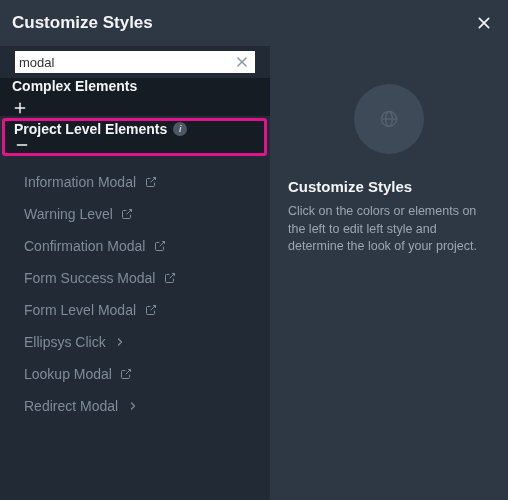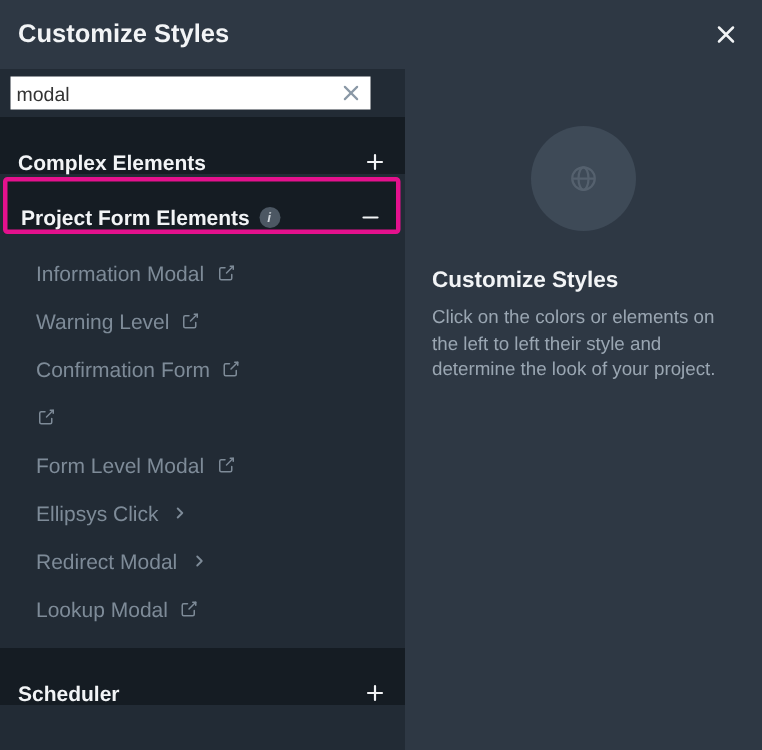--- a/index.html
+++ b/index.html
@@ -47,20 +47,21 @@
     width: 270px;
     background: #222b35;
     display: flex;
     flex-direction: column;
   }
   .search-row {
     padding: 5px 7px;
     background: #222b35;
     display: flex;
     align-items: center;
+    justify-content: center;
   }
   .search-wrap {
     position: relative;
     width: 240px;
     height: 22px;
     display: flex;
     align-items: center;
     background: #fff;
   }
   .search-input {
@@ -80,24 +81,25 @@
     width: 20px; height: 20px;
     display: flex; align-items: center; justify-content: center;
     color: #8a98a6;
     cursor: pointer;
   }
   .search-clear svg { width: 14px; height: 14px; }
   .section-header {
     height: 38px;
     padding: 0 12px;
     display: flex;
-    align-items: flex-end;
+    align-items: flex-start;
     justify-content: space-between;
     background: #151c23;
     cursor: pointer;
+    flex-direction: column;
   }
   .section-title {
     font-size: 14px;
     font-weight: 700;
     color: #f2f4f6;
     display: flex;
     align-items: center;
     gap: 6px;
   }
   .info-badge {
@@ -214,21 +216,21 @@
           <svg viewBox="0 0 24 24" fill="none" stroke="currentColor" stroke-width="2.5" stroke-linecap="round">
               <line x1="12" y1="4" x2="12" y2="20"></line>
               <line x1="4" y1="12" x2="20" y2="12"></line>
             </svg>
         </div>
       </div>
 
       <div class="highlighted">
         <div class="section-header">
           <div class="section-title">
-            <span>Project Form Elements</span>
+            <span>Project Level Elements</span>
             <span class="info-badge">i</span>
           </div>
           <div class="toggle-icon">
             <svg viewBox="0 0 24 24" fill="none" stroke="currentColor" stroke-width="2.5" stroke-linecap="round">
                 <line x1="4" y1="12" x2="20" y2="12"></line>
               </svg>
           </div>
         </div>
       </div>
 
@@ -247,30 +249,31 @@
             <span>Warning Level</span>
             <span class="item-icon">
               <svg viewBox="0 0 24 24" fill="none" stroke="currentColor" stroke-width="2" stroke-linecap="round" stroke-linejoin="round">
                 <path d="M17 3h4v4"></path>
                 <path d="M21 3l-9 9"></path>
                 <path d="M19 14v5a2 2 0 0 1-2 2H5a2 2 0 0 1-2-2V7a2 2 0 0 1 2-2h5"></path>
               </svg>
             </span>
           </div>
           <div class="item">
-            <span>Confirmation Form</span>
-            <span class="item-icon">
-              <svg viewBox="0 0 24 24" fill="none" stroke="currentColor" stroke-width="2" stroke-linecap="round" stroke-linejoin="round">
-                <path d="M17 3h4v4"></path>
-                <path d="M21 3l-9 9"></path>
-                <path d="M19 14v5a2 2 0 0 1-2 2H5a2 2 0 0 1-2-2V7a2 2 0 0 1 2-2h5"></path>
-              </svg>
-            </span>
-          </div>
-          <div class="item">
+            <span>Confirmation Modal</span>
+            <span class="item-icon">
+              <svg viewBox="0 0 24 24" fill="none" stroke="currentColor" stroke-width="2" stroke-linecap="round" stroke-linejoin="round">
+                <path d="M17 3h4v4"></path>
+                <path d="M21 3l-9 9"></path>
+                <path d="M19 14v5a2 2 0 0 1-2 2H5a2 2 0 0 1-2-2V7a2 2 0 0 1 2-2h5"></path>
+              </svg>
+            </span>
+          </div>
+          <div class="item">
+            <span>Form Success Modal</span>
             <span class="item-icon">
               <svg viewBox="0 0 24 24" fill="none" stroke="currentColor" stroke-width="2" stroke-linecap="round" stroke-linejoin="round">
                 <path d="M17 3h4v4"></path>
                 <path d="M21 3l-9 9"></path>
                 <path d="M19 14v5a2 2 0 0 1-2 2H5a2 2 0 0 1-2-2V7a2 2 0 0 1 2-2h5"></path>
               </svg>
             </span>
           </div>
           <div class="item">
             <span>Form Level Modal</span>
@@ -284,58 +287,47 @@
           </div>
           <div class="item">
             <span>Ellipsys Click</span>
             <span class="item-icon">
               <svg viewBox="0 0 24 24" fill="none" stroke="currentColor" stroke-width="2.5" stroke-linecap="round" stroke-linejoin="round">
                 <polyline points="9 6 15 12 9 18"></polyline>
               </svg>
             </span>
           </div>
           <div class="item">
+            <span>Lookup Modal</span>
+            <span class="item-icon">
+              <svg viewBox="0 0 24 24" fill="none" stroke="currentColor" stroke-width="2" stroke-linecap="round" stroke-linejoin="round">
+                <path d="M17 3h4v4"></path>
+                <path d="M21 3l-9 9"></path>
+                <path d="M19 14v5a2 2 0 0 1-2 2H5a2 2 0 0 1-2-2V7a2 2 0 0 1 2-2h5"></path>
+              </svg>
+            </span>
+          </div>
+          <div class="item">
             <span>Redirect Modal</span>
             <span class="item-icon">
               <svg viewBox="0 0 24 24" fill="none" stroke="currentColor" stroke-width="2.5" stroke-linecap="round" stroke-linejoin="round">
                 <polyline points="9 6 15 12 9 18"></polyline>
               </svg>
             </span>
           </div>
-          <div class="item">
-            <span>Lookup Modal</span>
-            <span class="item-icon">
-              <svg viewBox="0 0 24 24" fill="none" stroke="currentColor" stroke-width="2" stroke-linecap="round" stroke-linejoin="round">
-                <path d="M17 3h4v4"></path>
-                <path d="M21 3l-9 9"></path>
-                <path d="M19 14v5a2 2 0 0 1-2 2H5a2 2 0 0 1-2-2V7a2 2 0 0 1 2-2h5"></path>
-              </svg>
-            </span>
-          </div>
-        </div>
-
-      <div class="section-header">
-        <div class="section-title">
-          <span>Scheduler</span>
-        </div>
-        <div class="toggle-icon">
-          <svg viewBox="0 0 24 24" fill="none" stroke="currentColor" stroke-width="2.5" stroke-linecap="round">
-              <line x1="12" y1="4" x2="12" y2="20"></line>
-              <line x1="4" y1="12" x2="20" y2="12"></line>
-            </svg>
-        </div>
-      </div>
+        </div>
+
 
     </div>
 
     <div class="right">
       <div class="preview-circle">
         <svg viewBox="0 0 24 24" fill="none" stroke="currentColor" stroke-width="1.8">
             <circle cx="12" cy="12" r="9"></circle>
             <ellipse cx="12" cy="12" rx="4" ry="9"></ellipse>
             <line x1="3" y1="12" x2="21" y2="12"></line>
           </svg>
       </div>
       <div class="preview-title">Customize Styles</div>
-      <div class="preview-text">Click on the colors or elements on the left to left their style and determine the look of your project.</div>
+      <div class="preview-text">Click on the colors or elements on the left to edit left style and determine the look of your project.</div>
     </div>
   </div>
 </div>
 
 </body></html>

